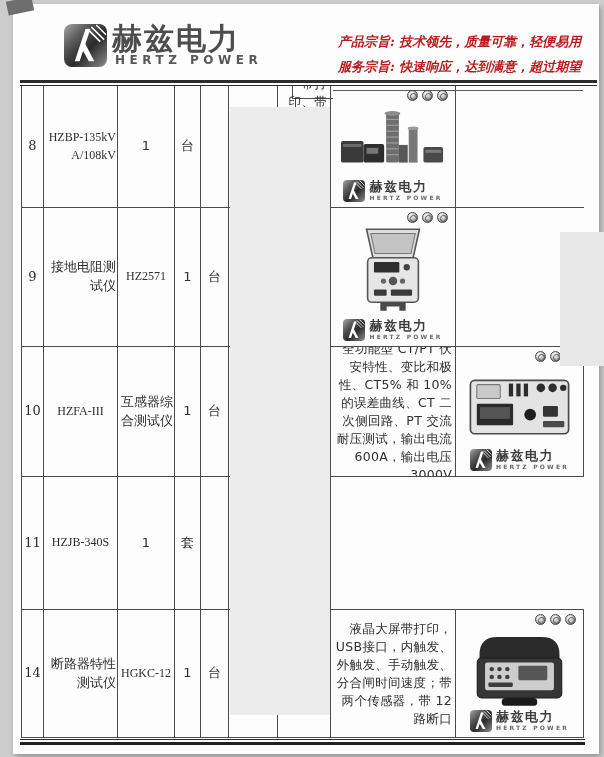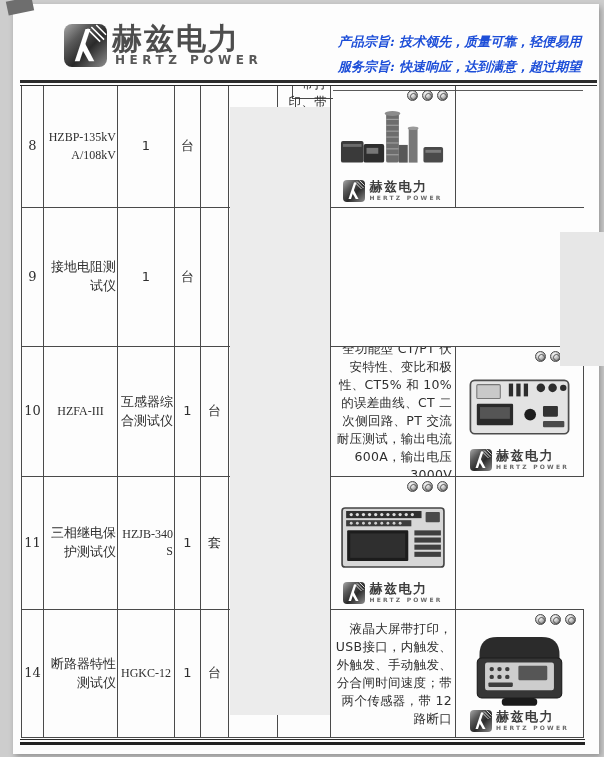--- a/index.html
+++ b/index.html
@@ -32,21 +32,21 @@
     position:absolute; left:112px; top:19px;
     font-size:30px; font-weight:bold; color:#4d4d4d; letter-spacing:2px;
   }
   .brand-en {
     position:absolute; left:115px; top:53px;
     font-size:12px; font-weight:bold; color:#585858; letter-spacing:4.5px;
   }
   .mottos {
     position:absolute; left:338px; top:29px; width:256px;
     font-family:"DejaVu Serif", serif; font-style:italic; font-weight:bold;
-    font-size:13px; color:#1d4ed8; line-height:25px; white-space:nowrap;
+    font-size:13px; color:#b91c1c; line-height:25px; white-space:nowrap;
   }
 
   
   .rule-top {
     position:absolute; left:20px; top:80px; width:577px; height:6px;
     border-top:3px solid #2c2c2c; border-bottom:1px solid #2c2c2c; z-index:1;
   }
   .rule-bottom {
     position:absolute; left:20px; top:739px; width:565px; height:6px;
     border-top:1px solid #2c2c2c; border-bottom:3px solid #222; z-index:1;
@@ -197,20 +197,21 @@
             <span class="mini-en">HERTZ POWER</span>
           </span>
         </div>
       </div>
     </div>
   </div>
 
   <div class="trow r9">
     <div class="cell no">9</div>
     <div class="cell">接地电阻测试仪</div>
+    <div class="cell model">HZ2571</div>
     <div class="cell">1</div>
     <div class="cell">台</div>
     <div class="cell"></div>
     <div class="cell"></div>
     <div class="cell imgc">
       <div class="imgwrap">
         <div class="badges">
           <span class="seal"></span>
           <span class="seal"></span>
           <span class="seal"></span>
@@ -286,21 +287,20 @@
             <span class="mini-cn">赫兹电力</span>
             <span class="mini-en">HERTZ POWER</span>
           </span>
         </div>
       </div>
     </div>
   </div>
 
   <div class="trow r11">
     <div class="cell no">11</div>
-    <div class="cell">三相继电保护测试仪</div>
     <div class="cell model">HZJB-340S</div>
     <div class="cell">1</div>
     <div class="cell">套</div>
     <div class="cell"></div>
     <div class="cell"></div>
     <div class="cell imgc">
       <div class="imgwrap">
         <div class="badges">
           <span class="seal"></span>
           <span class="seal"></span>

